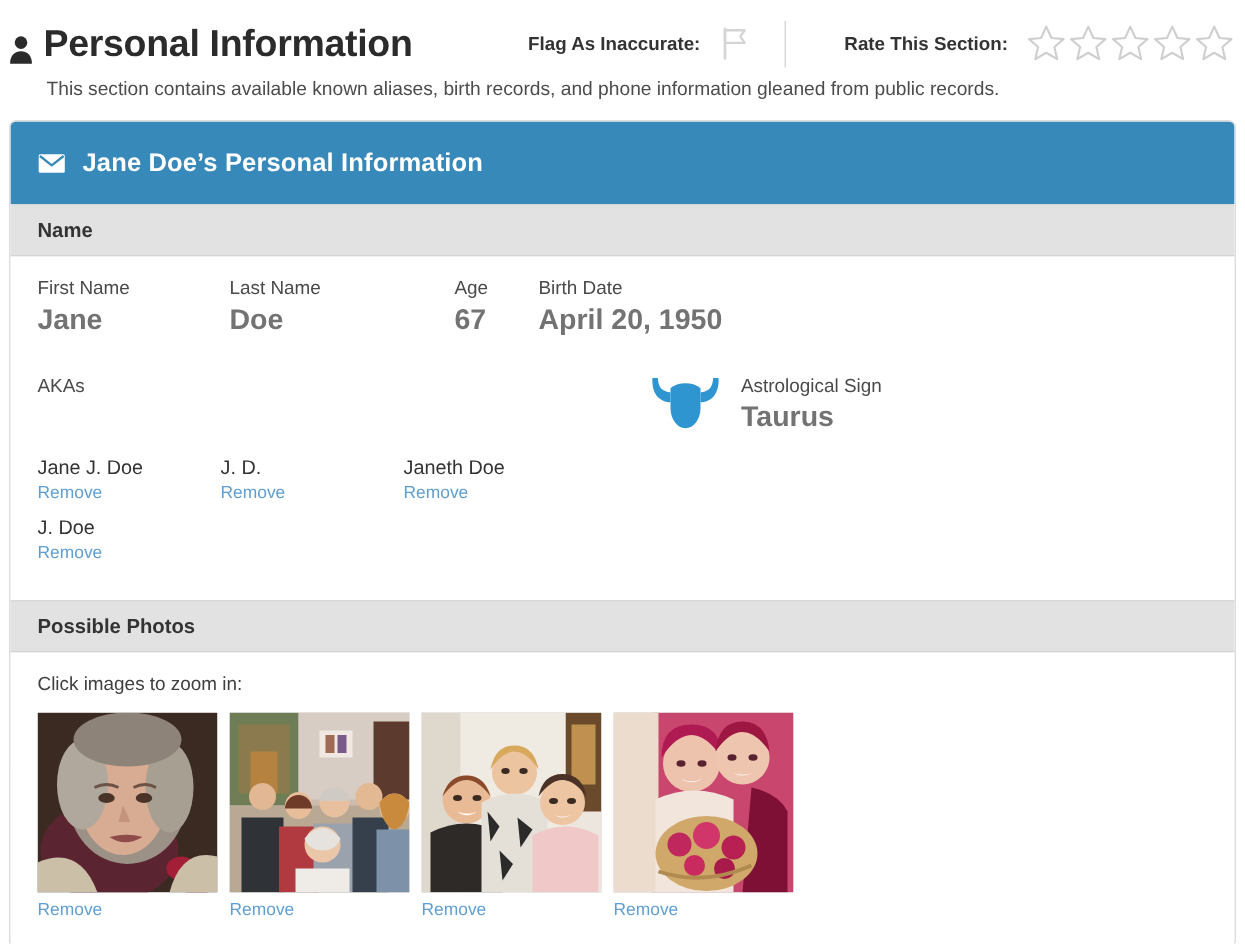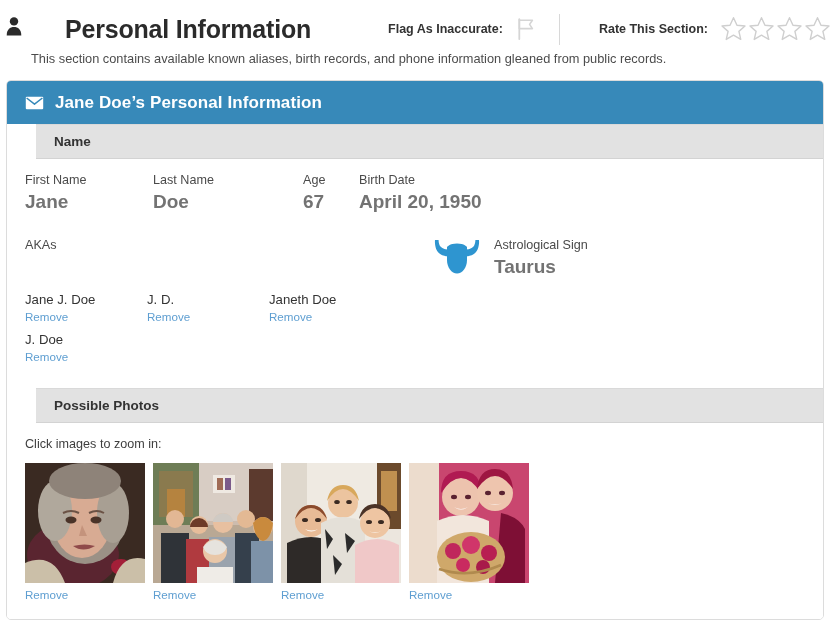--- a/index.html
+++ b/index.html
@@ -17,23 +17,22 @@
 
   
   .page-header {
     display: flex;
     align-items: center;
     padding: 10px 10px 0 6px;
     height: 38px;
   }
   .title-group {
     display: flex;
-    align-items: flex-start;
+    align-items: flex-end;
     flex: 0 0 auto;
-    gap: 36px;
   }
   .person-icon {
     width: 16px;
     height: 22px;
     margin-right: 7px;
     flex: 0 0 auto;
     display: block;
   }
   .page-title {
     font-size: 25px;
@@ -91,21 +90,21 @@
     border-radius: 5px;
     overflow: hidden;
     background: #ffffff;
   }
   .card-header {
     background: #3789b9;
     color: #ffffff;
     display: flex;
     align-items: center;
     padding: 0 18px;
-    height: 43px;
+    height: 55px;
   }
   .envelope-icon {
     width: 19px;
     height: 14px;
     margin-right: 11px;
     display: block;
   }
   .card-header-title {
     font-size: 17px;
     font-weight: bold;
@@ -113,21 +112,20 @@
   }
 
   .subhead {
     background: #e2e2e2;
     border-bottom: 1px solid #d3d3d3;
     border-top: 1px solid #d9d9d9;
     font-size: 13.5px;
     font-weight: bold;
     color: #333333;
     padding: 9px 18px;
-    margin-left: 29px;
   }
 
   .panel-body {
     padding: 14px 18px 16px 18px;
     background: #ffffff;
   }
 
   
   .name-row {
     display: flex;

